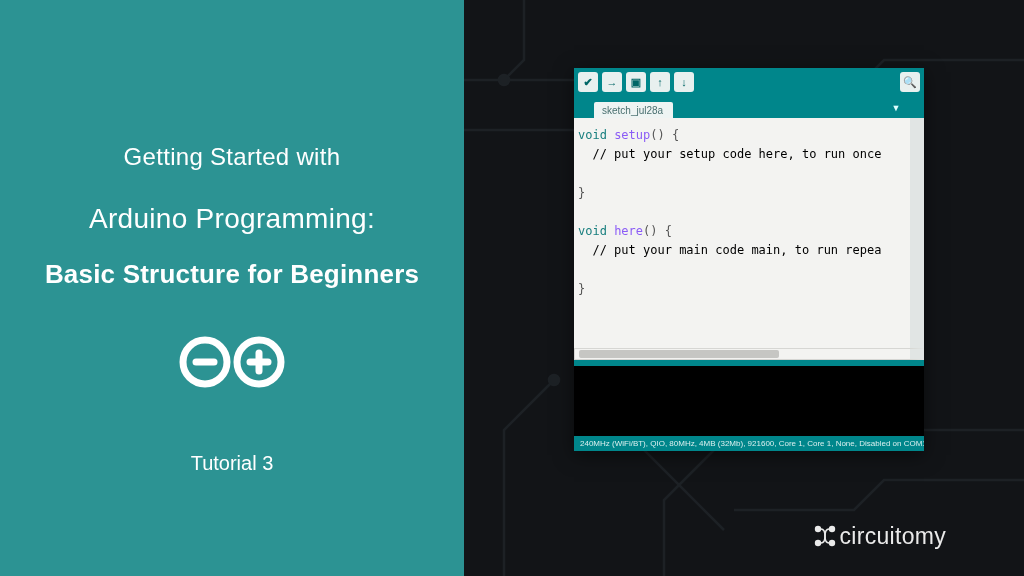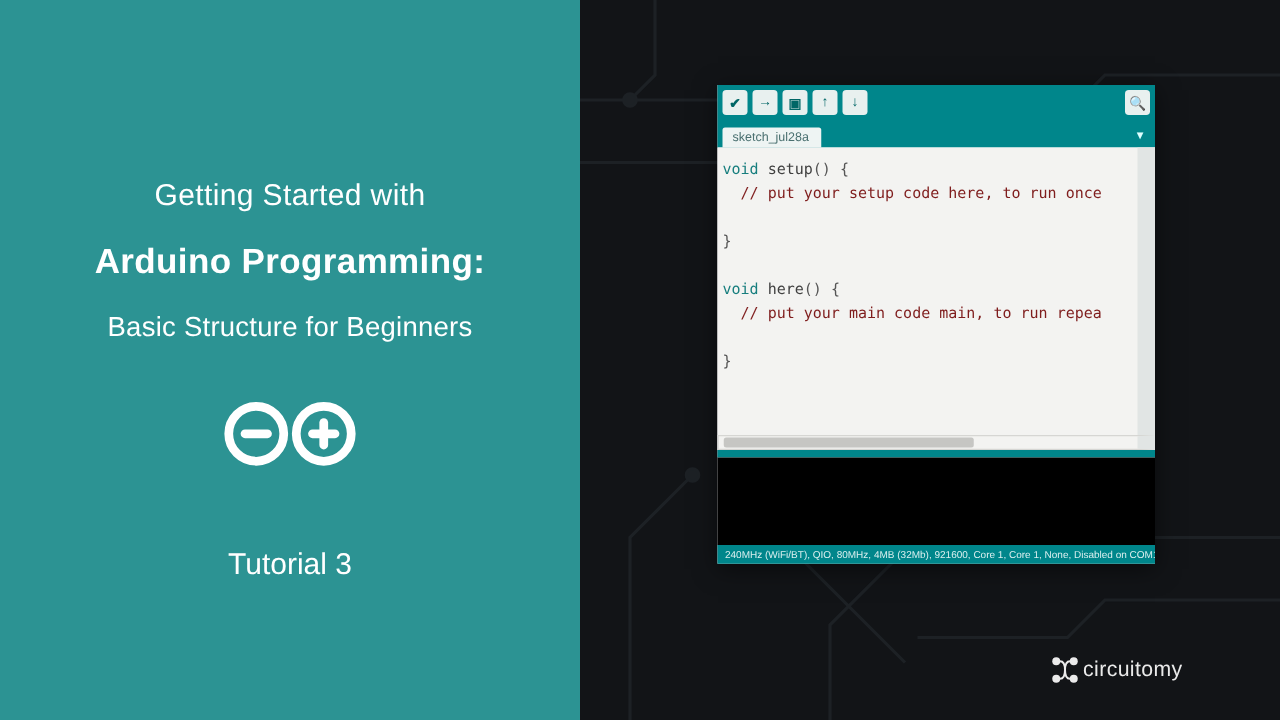--- a/index.html
+++ b/index.html
@@ -11,24 +11,24 @@
   }
   .left {
     width: 464px; height: 576px;
     background: #2c9393;
     color: #fff;
     display: flex; flex-direction: column; align-items: center;
     padding-top: 110px;
   }
   .title-block { text-align: center; }
   .t1 { font-size: 24px; font-weight: 500; letter-spacing: 0.3px; margin-top: 33px; }
-  .t2 { font-size: 28px; font-weight: 700; margin-top: 22px; letter-spacing: 0.3px; }
-  .t3 { font-size: 22px; font-weight: 400; margin-top: 24px; letter-spacing: 0.2px; }
+  .t2 { font-size: 28px; font-weight: 400; margin-top: 32px; letter-spacing: 0.3px; }
+  .t3 { font-size: 26px; font-weight: 700; margin-top: 24px; letter-spacing: 0.2px; }
   .logo { margin-top: 42px; }
-  .tut { font-size: 24px; font-weight: 400; margin-top: 56px; }
+  .tut { font-size: 20px; font-weight: 400; margin-top: 56px; }
 
   .right {
     width: 560px; height: 576px;
     background: #121417;
     position: relative;
     overflow: hidden;
   }
   .circuit {
     position: absolute; inset: 0;
     opacity: 0.45;
@@ -52,21 +52,21 @@
     width: 20px; height: 20px; border-radius: 3px;
     background: #e8f0ef;
     display: flex; align-items: center; justify-content: center;
     font-size: 11px; color: #066; font-weight: bold;
   }
   .toolbar .spacer { flex: 1; }
   .tabrow {
     background: #00868b;
     height: 22px;
     display: flex; align-items: flex-end;
-    padding: 0 4px;
+    padding: 0 20px;
     gap: 19px;
   }
   .tab {
     background: #eef4f3; color: #4a7070;
     font-size: 10px; padding: 3px 10px 2px 8px;
     border-radius: 2px 2px 0 0;
   }
   .tabdrop {
     margin-left: auto;
     width: 16px; height: 14px;
@@ -81,22 +81,22 @@
     font-family: "Consolas", monospace;
     font-size: 12px;
     line-height: 1.6;
     color: #555;
     position: relative;
     border-right: 14px solid #e1e5e4;
     overflow: hidden;
     white-space: pre;
   }
   .kw { color: #177e7e; text-align: right; }
-  .fn { color: #404040; margin-top: 12px; }
-  .cm { color: #7f1d1d; }
+  .fn { color: #8b5cf6; margin-top: 12px; }
+  .cm { color: #000000; }
   .hscroll {
     height: 12px;
     background: #f3f3f1;
     border: 1px solid #d6d6d3; border-right-width:14px; border-right-color:#e1e5e4;
     position: relative;
   }
   .hscroll .thumb {
     position: absolute; left:4px; top:1px;
     width: 200px; height: 8px;
     background: #c6c6c3; border-radius: 2px;
@@ -107,21 +107,21 @@
   }
   .status2 {
     background: #00868b; color: #d9efef;
     font-size: 8px; padding: 3px 6px;
     white-space: nowrap; overflow: hidden;
   }
   .brand {
     position: absolute;
     right: 78px; bottom: 26px;
     color: #eaeaea;
-    font-size: 17px;
+    font-size: 23px;
     letter-spacing: 0.3px;
     display: flex; align-items: center; 
     z-index: 6;
   }
 </style>
 </head>
 <body>
 
 <div class="left">
   <div class="title-block">

